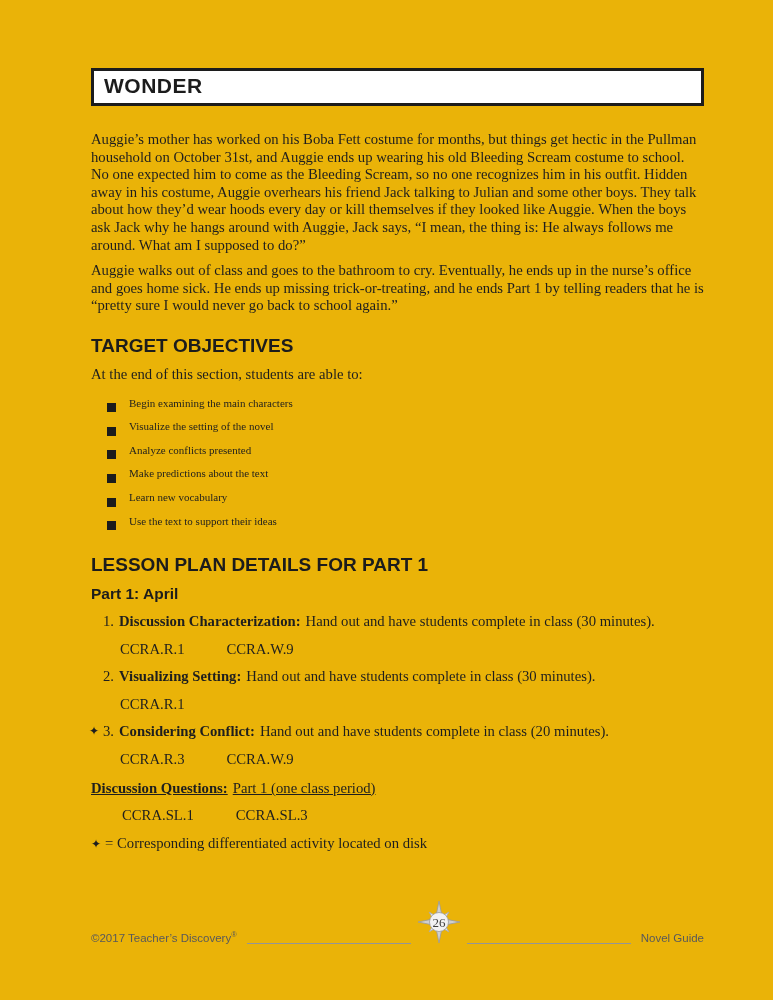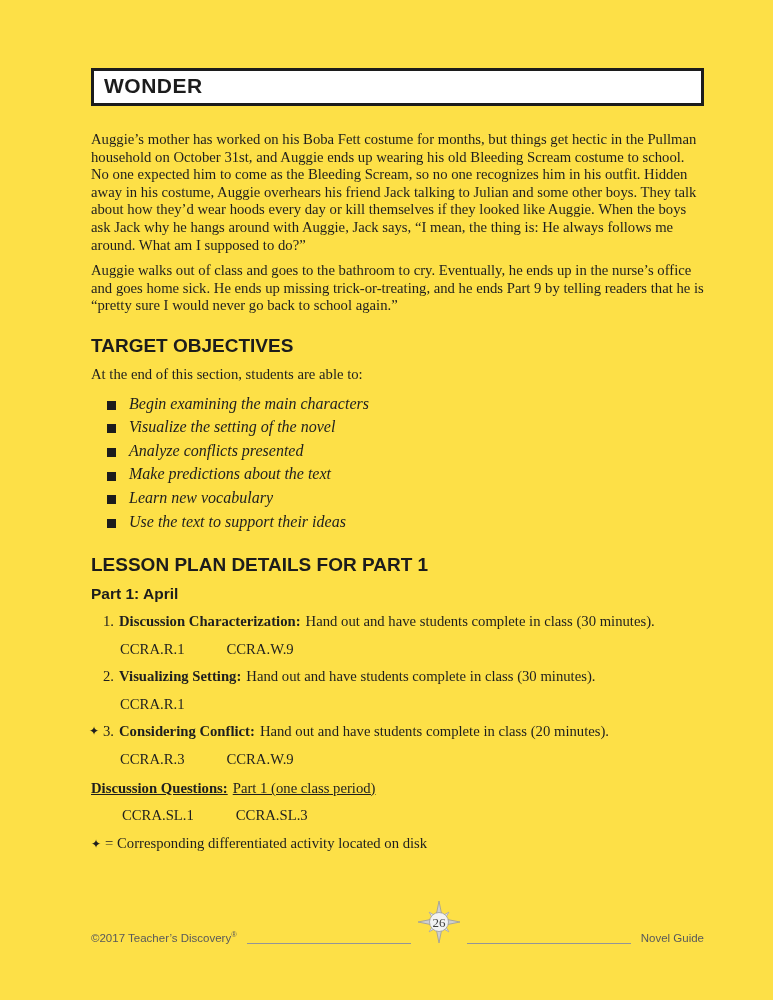--- a/index.html
+++ b/index.html
@@ -1,20 +1,20 @@
 <!DOCTYPE html>
 <html><head>
 <meta charset="utf-8">
 <style>
   html, body { margin: 0; padding: 0; background: #ffffff; }
   .page {
     position: relative;
     width: 773px;
     height: 1000px;
-    background: #fde047;
+    background: #eab308;
     font-family: "Liberation Serif", serif;
     color: #1e1e1e;
     overflow: hidden;
   }
   .content {
     position: absolute;
     left: 91px;
     top: 0;
     width: 613px;
   }
@@ -51,25 +51,24 @@
   }
   .objectives-heading { margin-top: 20px; }
   .objectives-intro { margin-top: 9px; }
   .objectives-list {
     list-style: none;
     margin: 11px 0 0 0;
     padding: 0 0 0 16px;
   }
   .objectives-list li {
     display: flex;
-    align-items: center;
-    font-size: 16px;
+    align-items: flex-end;
+    font-size: 11px;
     line-height: 17.6px;
     margin-bottom: 6px;
-    font-style: italic;
   }
   .bullet-square {
     display: inline-block;
     flex: none;
     width: 9px;
     height: 9px;
     background: #1c1c1c;
     margin: 4px 13px 0 0;
   }
   .lesson-heading { margin-top: 24px; }
@@ -141,21 +140,21 @@
 <body>
 
 <div class="page">
   <div class="content">
 
     <div class="title-box">
       <h1>WONDER</h1>
     </div>
 
     <p class="body-text para-1">Auggie’s mother has worked on his Boba Fett costume for months, but things get hectic in the Pullman household on October 31st, and Auggie ends up wearing his old Bleeding Scream costume to school. No one expected him to come as the Bleeding Scream, so no one recognizes him in his outfit. Hidden away in his costume, Auggie overhears his friend Jack talking to Julian and some other boys. They talk about how they’d wear hoods every day or kill themselves if they looked like Auggie. When the boys ask Jack why he hangs around with Auggie, Jack says, “I mean, the thing is: He always follows me around. What am I supposed to do?”</p>
-    <p class="body-text para-2">Auggie walks out of class and goes to the bathroom to cry. Eventually, he ends up in the nurse’s office and goes home sick. He ends up missing trick-or-treating, and he ends Part 9 by telling readers that he is “pretty sure I would never go back to school again.”</p>
+    <p class="body-text para-2">Auggie walks out of class and goes to the bathroom to cry. Eventually, he ends up in the nurse’s office and goes home sick. He ends up missing trick-or-treating, and he ends Part 1 by telling readers that he is “pretty sure I would never go back to school again.”</p>
 
     <h2 class="section-heading objectives-heading">TARGET OBJECTIVES</h2>
     <p class="body-text objectives-intro">At the end of this section, students are able to:</p>
 
     <ul class="objectives-list">
       <li>
         <span class="bullet-square"></span>
         <span>Begin examining the main characters</span>
       </li>
       <li>

